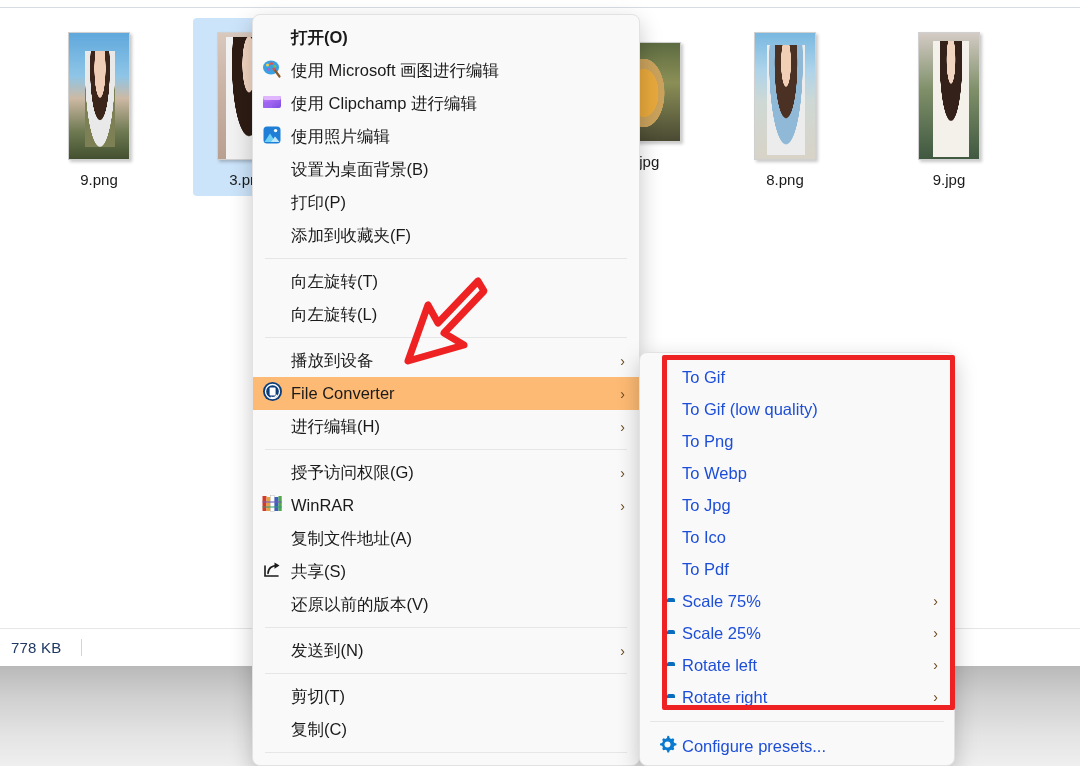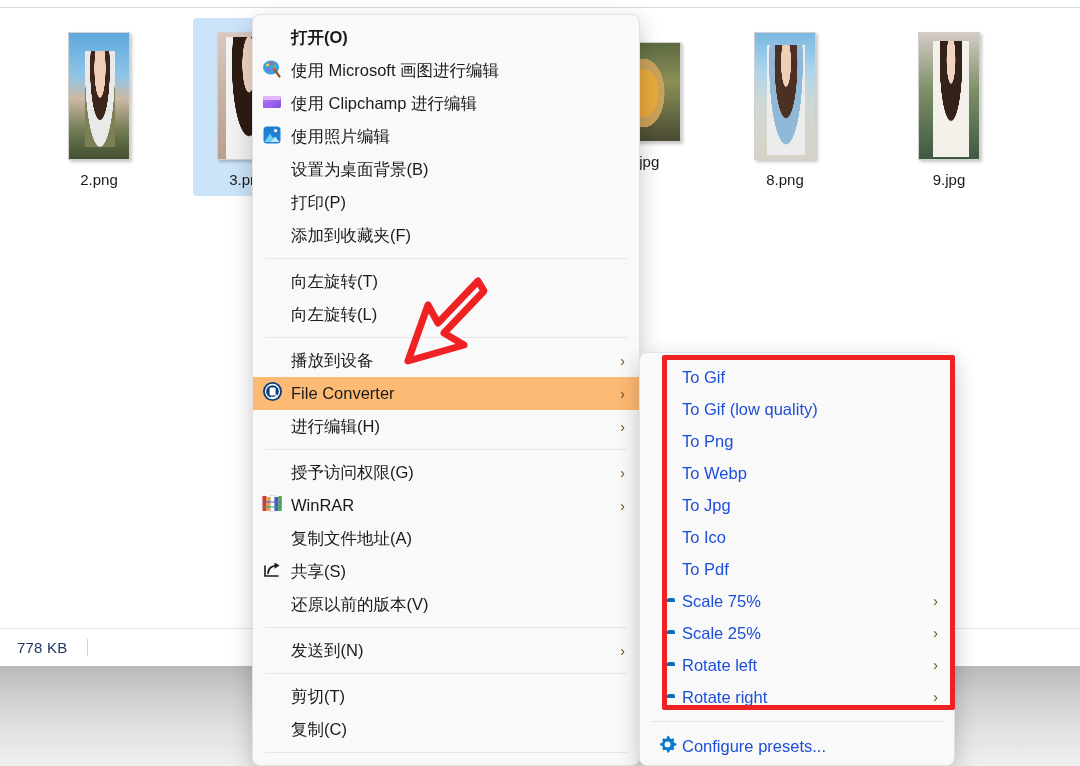--- a/index.html
+++ b/index.html
@@ -30,21 +30,21 @@
     position: absolute; left: 0; top: 8px; width: 1080px; height: 620px;
     background: #ffffff;
   }
   .statusbar {
     position: absolute; left: 0; top: 628px; width: 1080px; height: 38px;
     background: #ffffff;
     border-top: 1px solid #e6e6e6;
     display: flex; align-items: center;
   }
   .statusbar-text {
-    font-size: 15px; color: #1f3864; margin-left: 17px;
+    font-size: 15px; color: #1f3864; margin-left: 11px;
     letter-spacing: .2px;
   }
   .statusbar-sep {
     width: 1px; height: 17px; background: #d4d4d4; margin-left: 20px;
   }
 
   
   .tile {
     position: absolute;
     width: 110px;
@@ -165,21 +165,21 @@
 
   <div class="desktop-strip"></div>
 
   <div class="explorer">
     <div class="explorer-topline"></div>
 
     <div class="explorer-content">
 
       <div class="tile" style="left:44px; top:10px;">
         <div class="thumb ph1"></div>
-        <div class="tile-label">2.png</div>
+        <div class="tile-label">9.png</div>
       </div>
 
       <div class="tile selected" style="left:193px; top:10px;">
         <div class="thumb ph2"></div>
         <div class="tile-label">3.png</div>
       </div>
 
       <div class="tile" style="left:588px; top:10px;">
         <div class="thumb wide ph3" style="margin-top:24px;"></div>
         <div class="tile-label">7.jpg</div>

